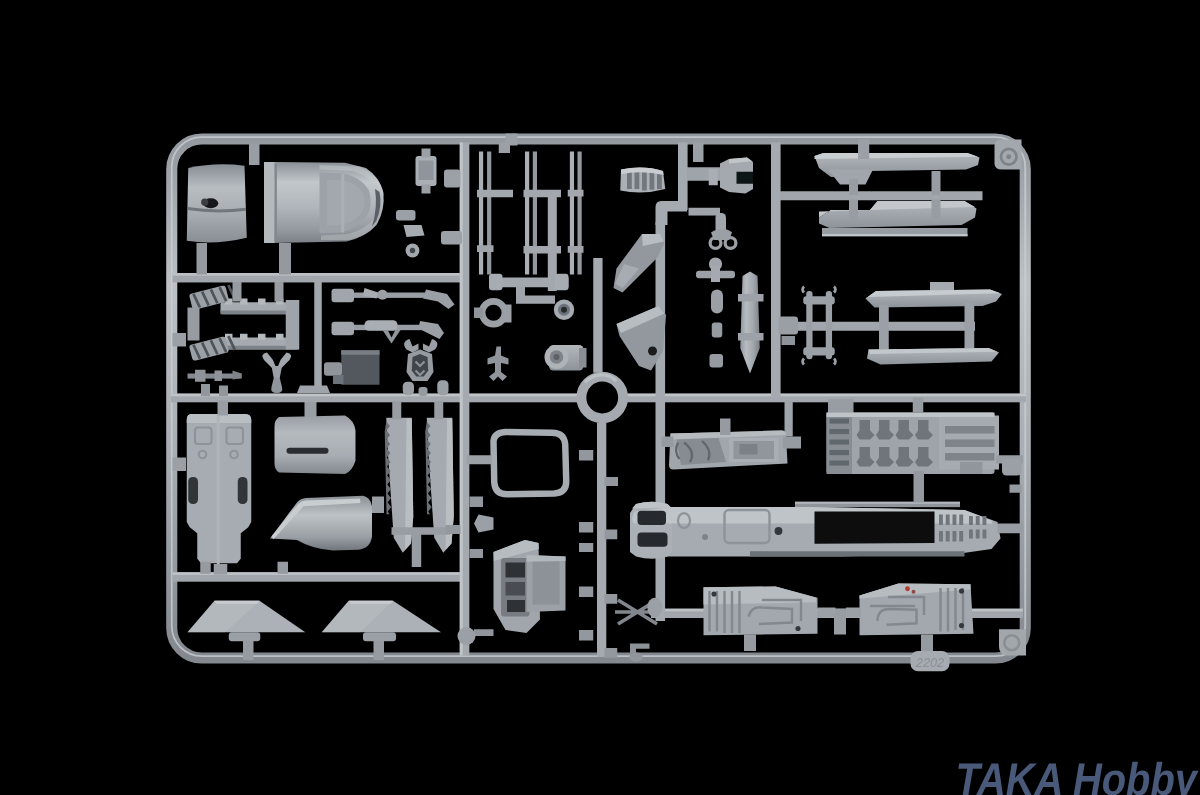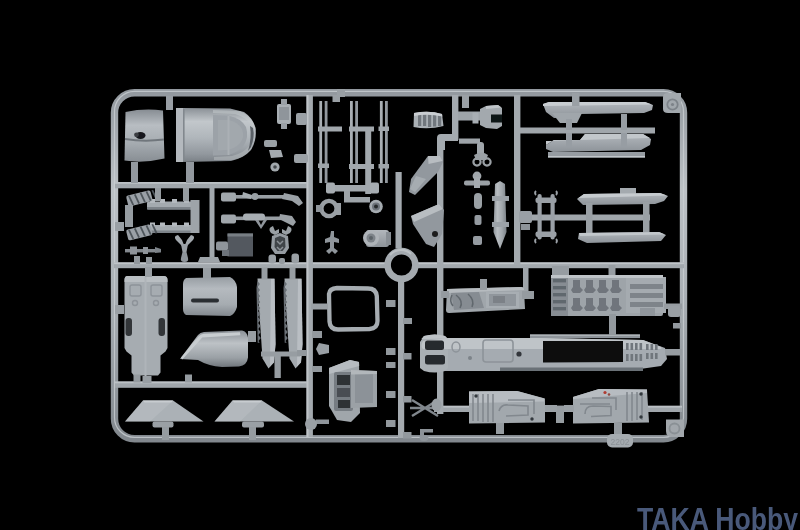--- a/index.html
+++ b/index.html
@@ -1,16 +1,16 @@
 <!DOCTYPE html>
 <html><head>
 <meta charset="utf-8">
 <style>
   html,body{margin:0;padding:0;background:#000;}
-  #stage{position:relative;width:800px;height:530px;background:#000;overflow:hidden;}
+  #stage{position:relative;width:800px;height:530px;background:#000;overflow:hidden;font-style:italic;}
   svg{display:block;}
 </style>
 </head>
 <body>
 
 <div id="stage">
 <svg width="800" height="530" viewBox="0 0 800 530" xmlns="http://www.w3.org/2000/svg">
 <filter id="soft" x="-2%" y="-2%" width="104%" height="104%">
         <feGaussianBlur stdDeviation="0.45"></feGaussianBlur>
       </filter>

